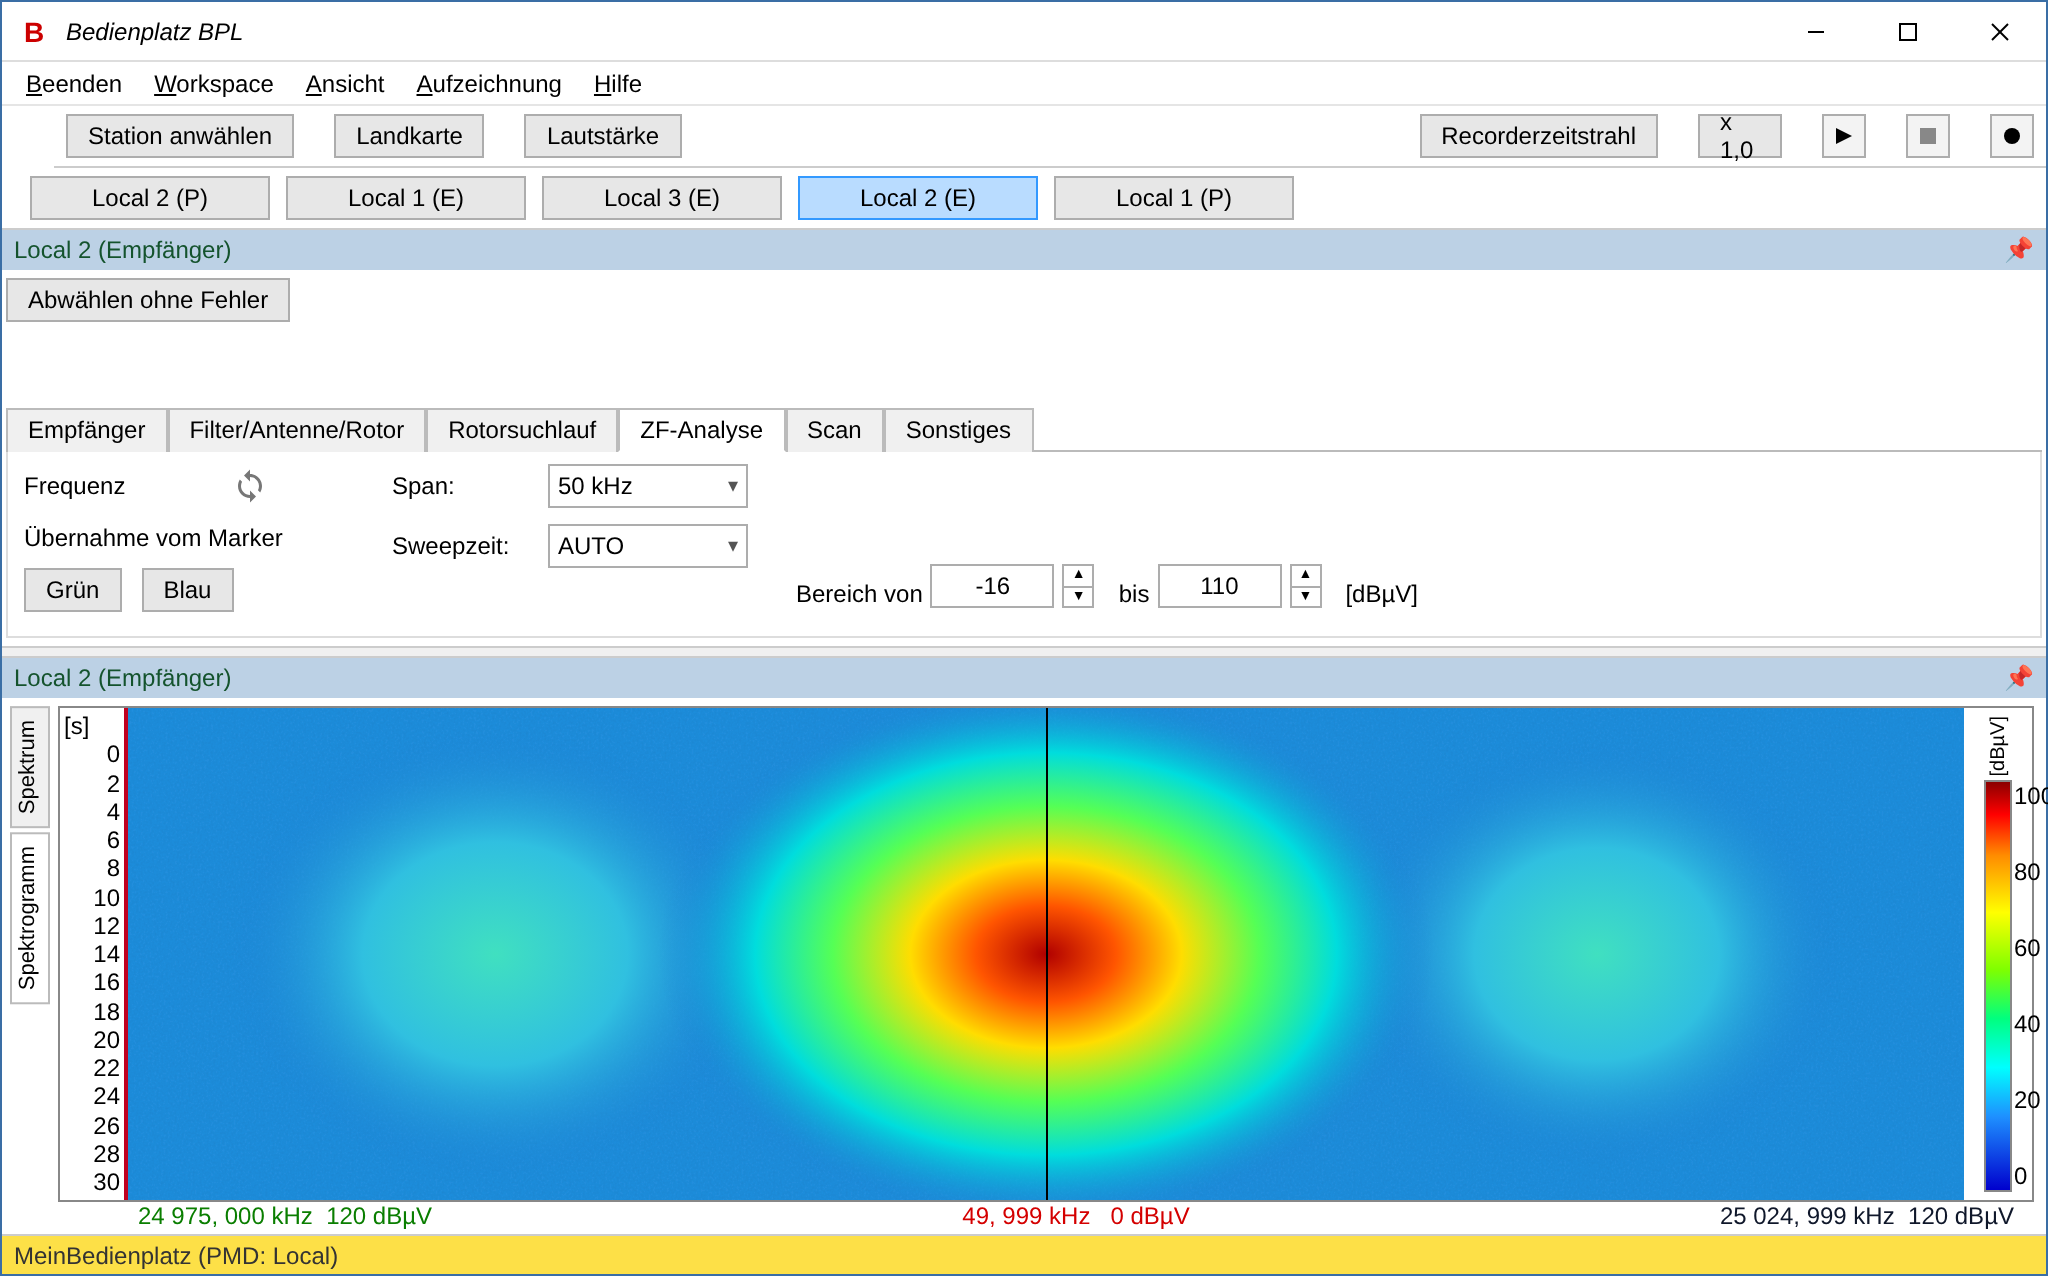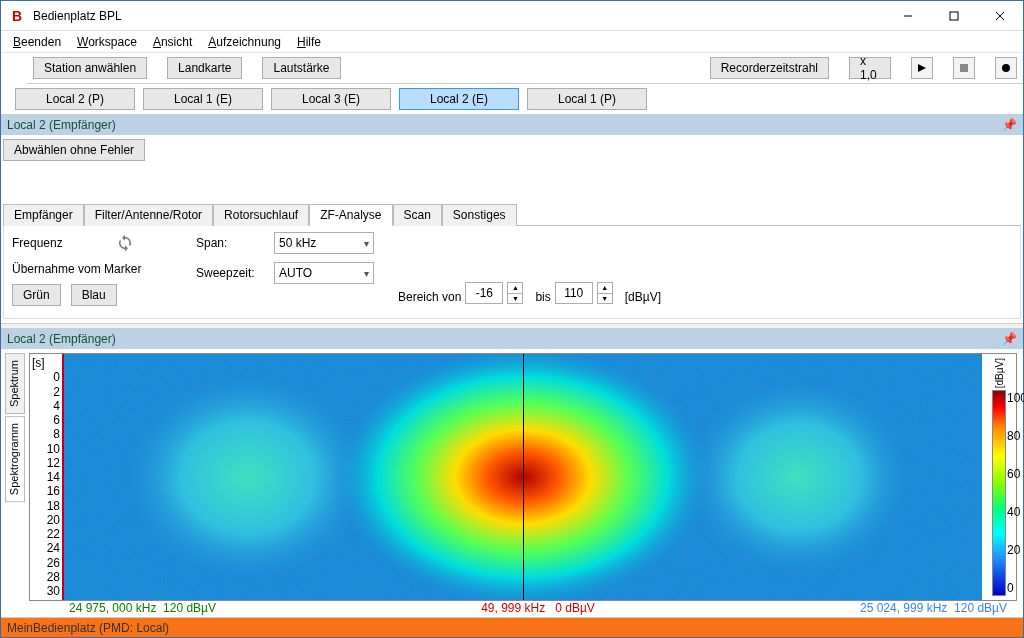--- a/index.html
+++ b/index.html
@@ -1,21 +1,21 @@
 <!DOCTYPE html>
 <html><head>
 <meta charset="utf-8">
 <style>
   * { box-sizing: border-box; margin: 0; padding: 0; font-family: "Segoe UI", Tahoma, sans-serif; font-size: 12px; }
   body { background: #fff; }
   .window { width: 1024px; height: 638px; border: 1px solid #3a6ea5; display: flex; flex-direction: column; background: #fff; }
   
   .titlebar { height: 30px; display: flex; align-items: center; background: #fff; border-bottom: 1px solid #ddd; }
   .titlebar .app-icon { width: 20px; text-align:center; color:#c00; font-weight:bold; font-size:14px; margin-left:6px; }
-  .titlebar .title { flex: 0 0 auto; margin-left:6px; color:#000; }
+  .titlebar .title { flex: 0 0 auto; margin-left:6px; color:#000;font-style:italic; }
   .titlebar .spacer { flex:1; }
   .titlebar .winctrl { width:46px; height:30px; display:flex; align-items:center; justify-content:center; }
   
   .menubar { height:22px; display:flex; align-items:center; padding: 0 4px; border-bottom:1px solid #e5e5e5; }
   .menubar span { padding: 2px 8px; text-decoration: underline; text-decoration-color: rgba(0,0,0,0); }
   .menubar span::first-letter { text-decoration: underline; }
   
   .toprow { display:flex; align-items:center; padding:4px 6px; gap:20px; border-bottom:1px solid #ccc;margin-left:26px; }
   .btn { background:#e7e7e7; border:1px solid #adadad; padding:2px 10px; height:22px; display:inline-flex; align-items:center; justify-content:center; cursor:pointer; }
   .toprow .flex { flex:1; }
@@ -34,21 +34,21 @@
   
   .tabs { display:flex; margin-top:6px; border-bottom:1px solid #bbb; }
   .tab { border:1px solid #bbb; border-bottom:none; padding:3px 10px; background:#f0f0f0; margin-right:0px; position:relative; top:1px; cursor:pointer;margin-top:36px; }
   .tab.active { background:#fff; border-bottom:1px solid #fff; }
   
   .formarea { border:1px solid #ddd; border-top:none; padding:6px 8px 12px 8px; display:flex; gap:24px; }
   .col { display:flex; flex-direction:column; gap:8px; }
   .lbl { display:inline-block; min-width:72px; }
   .select { width:100px; height:22px; border:1px solid #adadad; background:#fff; display:inline-flex; align-items:center; justify-content:space-between; padding:0 4px; cursor:pointer; }
   .select .arrow { font-size:10px; color:#555; }
-  .numinput { width:38px; height:22px; border:1px solid #adadad; text-align:center; }
+  .numinput { width:62px; height:22px; border:1px solid #adadad; text-align:center; }
   .spin { width:16px; height:22px; display:inline-flex; flex-direction:column; border:1px solid #adadad; }
   .spin div { flex:1; display:flex; align-items:center; justify-content:center; font-size:7px; border-bottom:1px solid #adadad; cursor:pointer;}
   .spin div:last-child{border:none;}
   .refresh-icon { width:22px; height:22px; display:inline-flex; align-items:center; justify-content:center; }
   
   .specwrap { flex:1; display:flex; flex-direction:column; min-height:0; }
   .specbody { flex:1; display:flex; min-height:0; padding:4px 6px 2px 4px; gap:4px; }
   .sidetabs { width:20px; display:flex; flex-direction:column; }
   .sidetab { writing-mode: vertical-rl; transform: rotate(180deg); border:1px solid #bbb; padding:6px 2px; background:#f0f0f0; font-size:11px; margin-bottom:2px; cursor:pointer; text-align:center; }
   .sidetab.active { background:#fff; }
@@ -60,23 +60,23 @@
   .centerline { position:absolute; top:0; bottom:0; left:50%; width:1px; background:#000; }
   .colorbar { width:34px; display:flex; flex-direction:column; align-items:center; padding:4px 0; }
   .colorbar .gradient { width:14px; flex:1; border:1px solid #888; background:linear-gradient(to bottom,#8b0000 0%,#ff0000 8%,#ff8c00 18%,#ffff00 32%,#7fff00 46%,#00ff7f 58%,#00ffff 70%,#1e90ff 82%,#0000cd 100%); position:relative;}
   .colorbar .ticks { position:absolute; right:-22px; top:0; bottom:0; display:flex; flex-direction:column; justify-content:space-between; font-size:10px;}
   .colorbar .cblabel { writing-mode:vertical-rl; transform:rotate(180deg); font-size:10px; margin-bottom:2px;}
   .xaxis { height:14px; display:flex; font-size:10px; position:relative; margin-left:32px;}
   .xaxis span { position:absolute; transform:translateX(-50%); }
   .readouts { display:flex; justify-content:space-between; padding:0 10px 0 40px; font-size:11px; }
   .readouts .left { color:#0a7e00; }
   .readouts .mid { color:#d40000; }
-  .readouts .right { color:#3b82f6; }
+  .readouts .right { color:#0f172a; }
   .divider { height:6px; background:#f0f0f0; border-top:1px solid #ccc; border-bottom:1px solid #ccc; cursor:row-resize;}
-  .statusbar { height:20px; border-top:1px solid #ccc; display:flex; align-items:center; padding:0 6px; color:#333; background:#f97316;}
+  .statusbar { height:20px; border-top:1px solid #ccc; display:flex; align-items:center; padding:0 6px; color:#333; background:#fde047;}
 </style>
 </head>
 <body>
 
 <div class="window">
 
   <div class="titlebar">
     <div class="app-icon">B</div>
     <div class="title">Bedienplatz BPL</div>
     <div class="spacer"></div>

